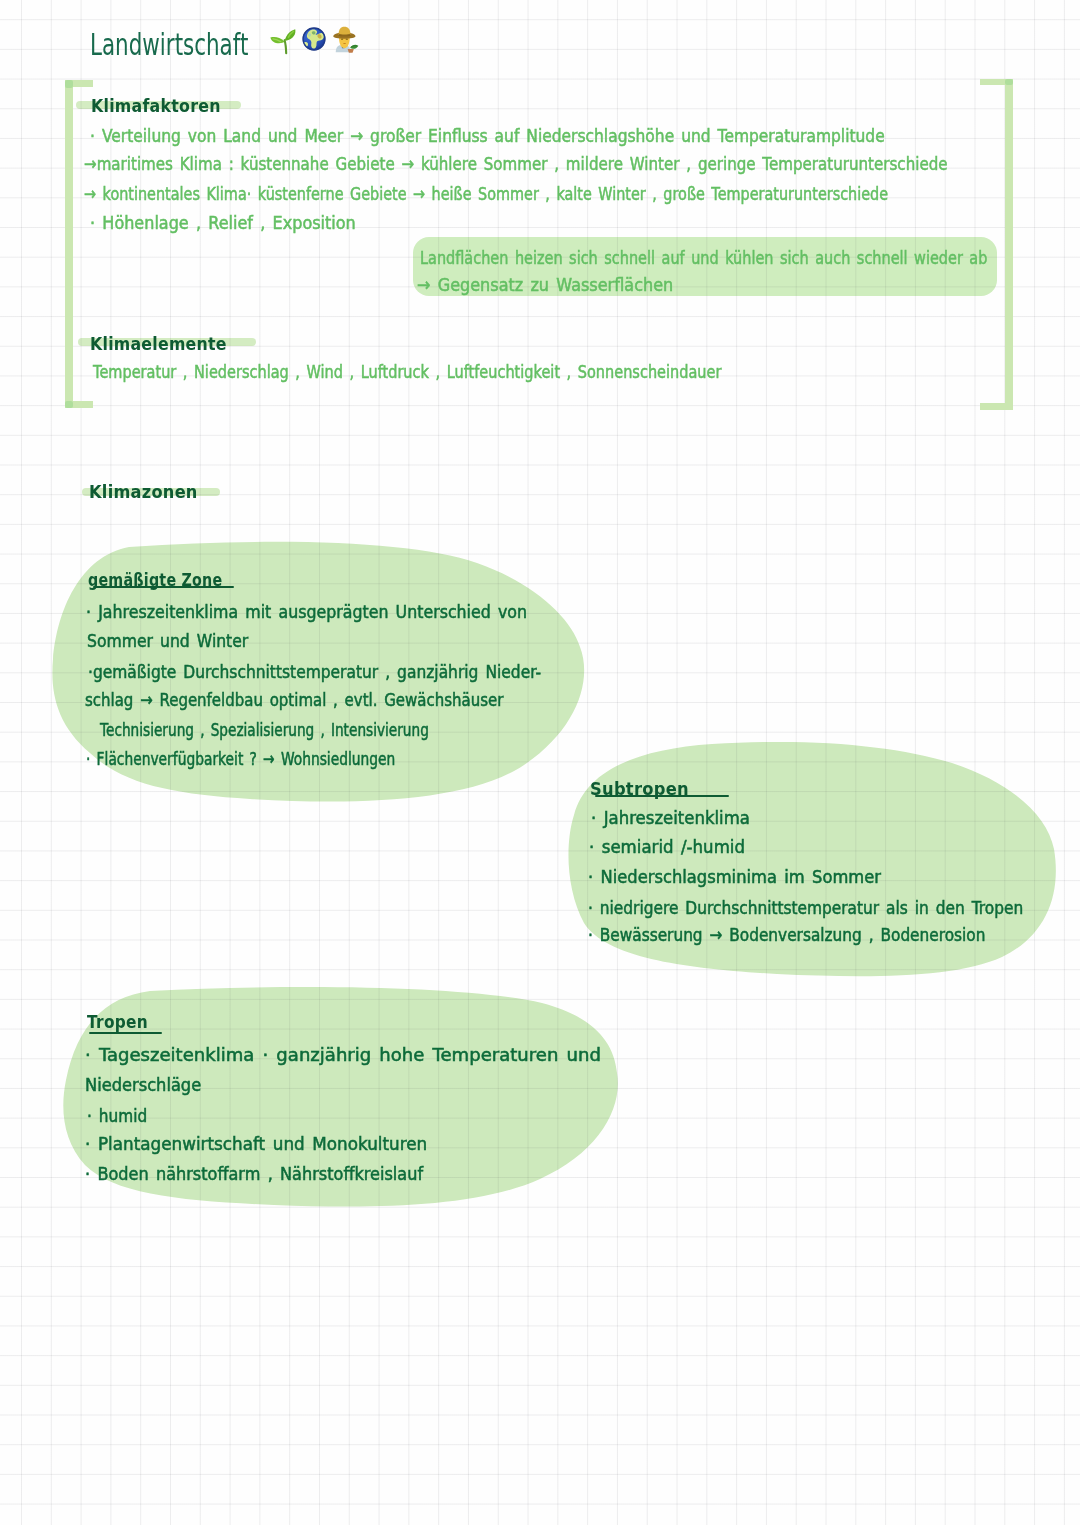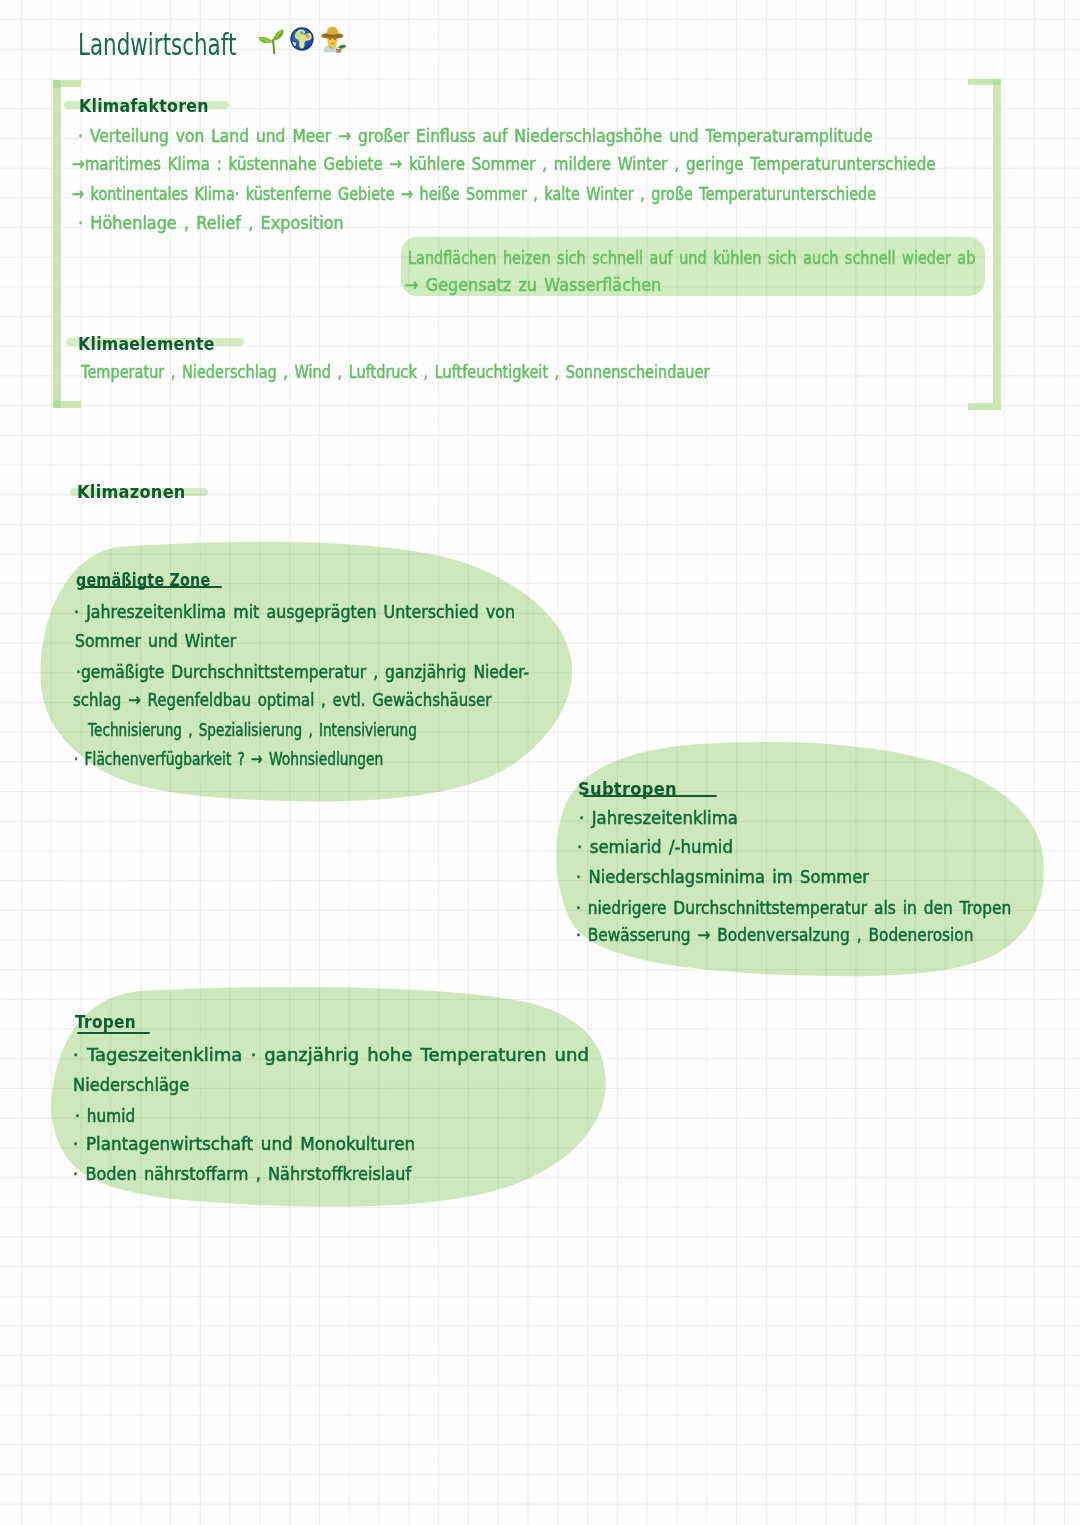--- a/index.html
+++ b/index.html
@@ -4,21 +4,21 @@
 <style>
   html,body{margin:0;padding:0;}
   body{width:1080px;height:1525px;overflow:hidden;background:#fefefe;position:relative;
        font-family:"DejaVu Sans",sans-serif;}
   .grid{position:absolute;inset:0;
     background-image:
       linear-gradient(to right, rgba(55,55,65,0.085) 1px, transparent 1px),
       linear-gradient(to bottom, rgba(55,55,65,0.085) 1px, transparent 1px);
     background-size:29.8px 29.7px;
     background-position:21px 19.2px;}
-  .page{position:absolute;inset:0;}
+  .page{position:absolute;inset:0;margin-left:12px;}
   .title{position:absolute;left:78px;top:27px;font-size:30px;color:#186a4d;
          transform:scaleX(0.715);transform-origin:left top;white-space:nowrap;}
   .emoji{position:absolute;}
   
   .hw{position:absolute;white-space:nowrap;color:#63bf63;font-weight:normal;
       font-size:18px;letter-spacing:0px;word-spacing:2.4px;--sx:0.92;-webkit-text-stroke:0.55px;
       transform:scaleX(var(--sx));transform-origin:left top;}
   .hd{position:absolute;white-space:nowrap;color:#0e5b33;font-weight:bold;
       font-size:18px;letter-spacing:0.3px;--sx:0.88;transform:scaleX(var(--sx));transform-origin:left top;}
   .hl{position:absolute;background:#d4ecc2;border-radius:4px;z-index:-1;}

